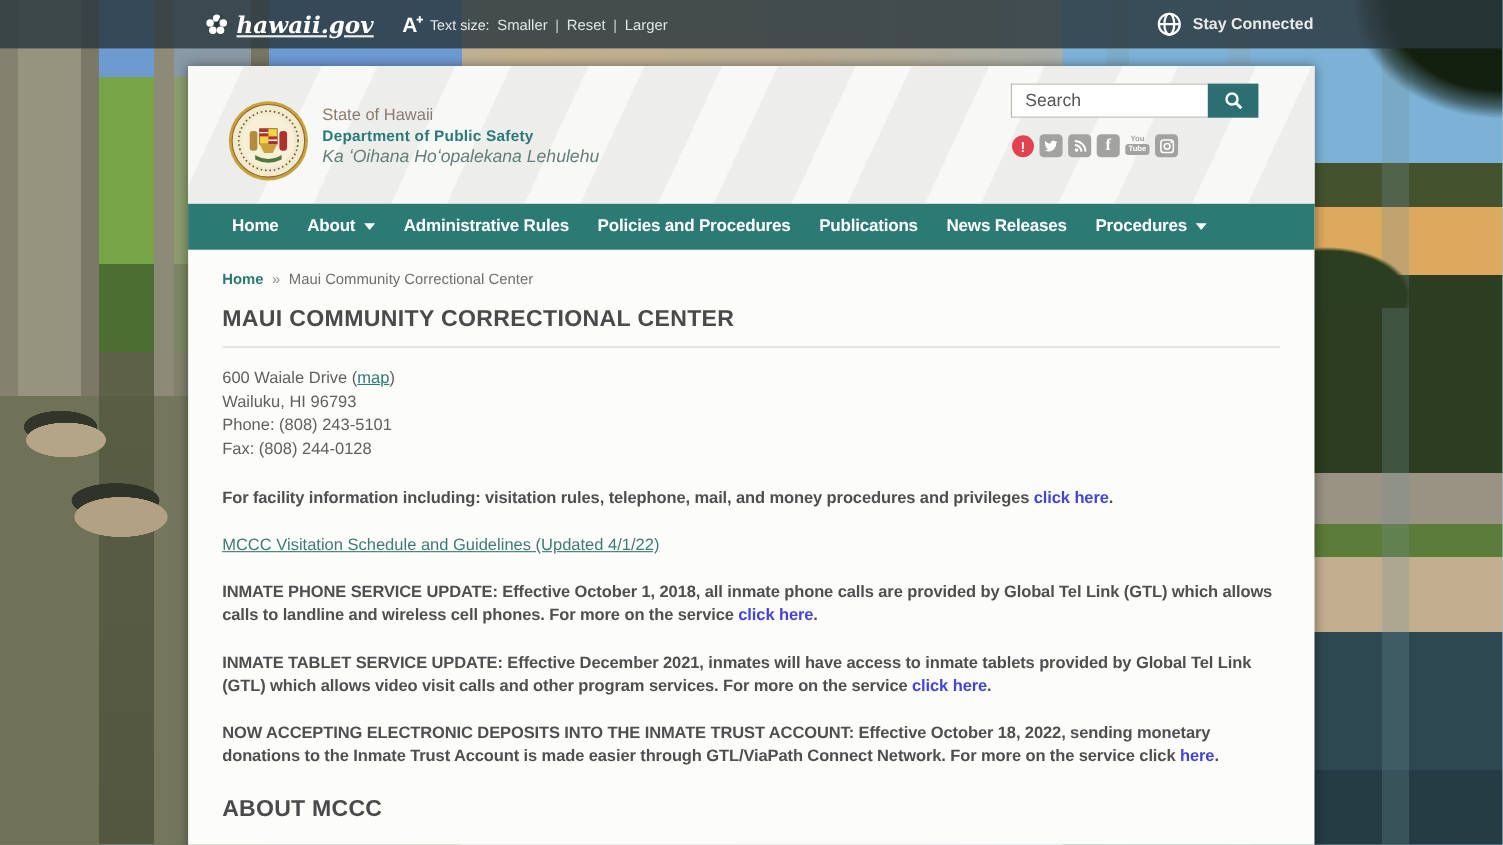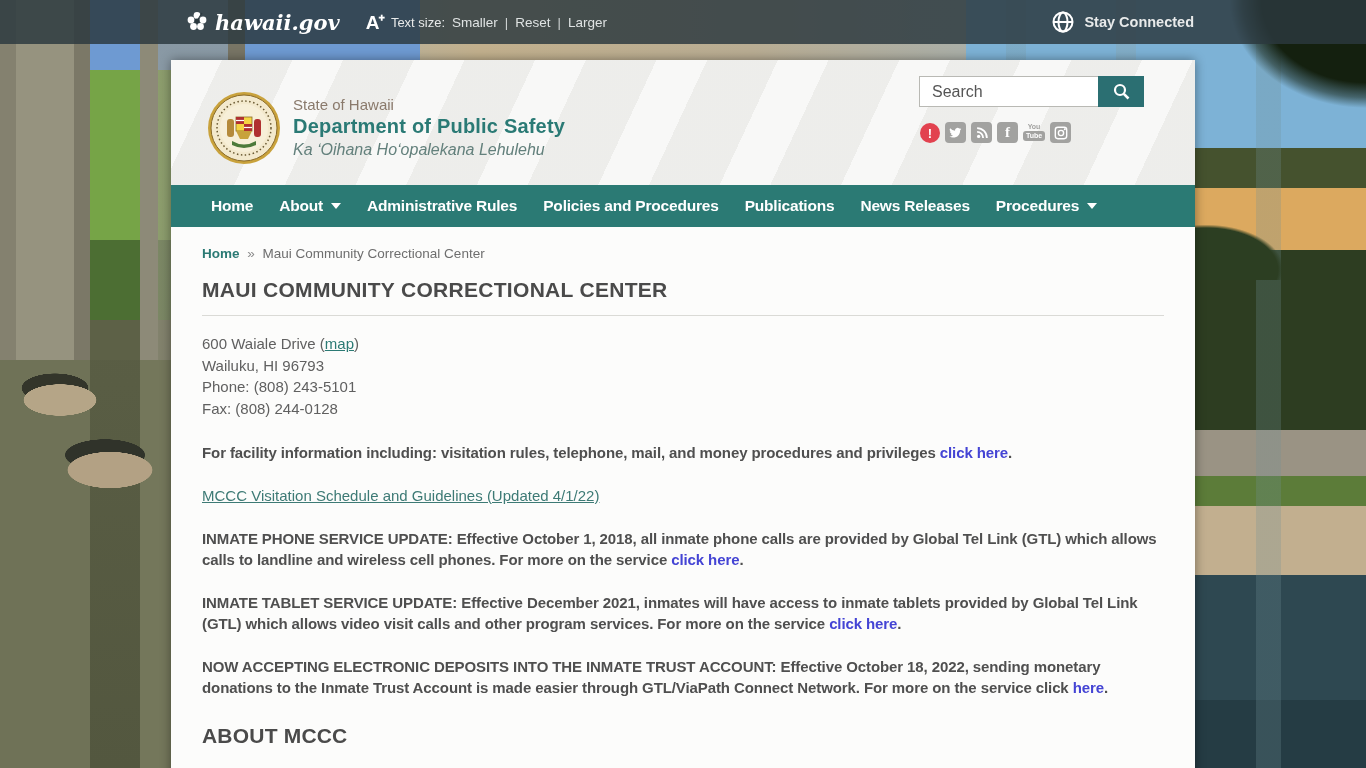--- a/index.html
+++ b/index.html
@@ -50,40 +50,40 @@
   .bg-right::before { content:""; position:absolute; left:30px; top:150px; width:330px; height:130px;
     background:
       radial-gradient(ellipse 90px 80px at 40px 110px, #24331b 0 60%, transparent 65%),
       radial-gradient(ellipse 120px 70px at 210px 120px, #2c3e22 0 60%, transparent 65%);
   }
 
   
   .topbar { position:absolute; top:0; left:0; width:1366px; height:44px; z-index:30;
     background:rgba(43,56,62,0.83); display:flex; align-items:center; color:#eceeee; }
   .topbar-inner { width:1366px; display:flex; align-items:center; padding:0 172px 0 186px; }
-  .hw-logo { display:flex; align-items:flex-start; gap:7px; cursor:pointer; }
+  .hw-logo { display:flex; align-items:center; gap:7px; cursor:pointer;text-decoration:underline; }
   .hw-logo .wordmark { font-family:"DejaVu Serif", serif; font-style:italic; font-weight:bold; font-size:21px; color:#fff; }
   .textsize { display:flex; align-items:center; margin-left:26px; font-size:13px; color:#e7e9e9; gap:7px; }
   .a-icon { font-size:19px; font-weight:bold; color:#fff; letter-spacing:-1px; }
   .textsize a { color:#dfe3e3; text-decoration:none; font-size:13.5px; cursor:pointer; }
   .textsize .sep { color:#cfd4d4; }
   .stay { margin-left:auto; display:flex; align-items:center; gap:9px; font-size:14.5px; color:#e8eaea; cursor:pointer;font-weight:bold; }
 
   
   .page-wrap { position:absolute; left:171px; top:60px; width:1024px; min-height:720px; z-index:20;
     background:#fcfcfb; box-shadow:0 0 10px rgba(0,0,0,.4); }
 
   
   .site-header { position:relative; height:125px; background:
       repeating-linear-gradient(115deg, rgba(255,255,255,.55) 0 46px, rgba(233,233,230,.4) 46px 110px),
       #f0f0ee; }
   .seal { position:absolute; left:36px; top:31px; }
   .agency { position:absolute; left:122px; top:36px; }
   .agency .small { font-size:15px; color:#8a7a6c; }
-  .agency .dept { font-size:20px; font-weight:bold; color:#2a7a75; margin-top:2px; letter-spacing:.2px; }
+  .agency .dept { font-size:14px; font-weight:bold; color:#2a7a75; margin-top:2px; letter-spacing:.2px; }
   .agency .hawaiian { font-size:16px; font-style:italic; color:#63807c; margin-top:3px; }
   .search-box { position:absolute; left:748px; top:16px; display:flex; }
   .search-box input { width:179px; height:31px; border:1px solid #b9b9b4; border-right:none; padding:0 12px;
     font-size:16px; color:#555; background:#fff; outline:none; font-family:"Liberation Sans",sans-serif; }
   .search-box input::placeholder { color:#555; opacity:1; }
   .search-btn { width:46px; height:31px; background:#2b6f72; border:none; cursor:pointer;
     display:flex; align-items:center; justify-content:center; }
   .socials { position:absolute; left:749px; top:62px; display:flex; align-items:flex-end; gap:5px; }
   .soc { width:21px; height:21px; border-radius:4px; background:#a2a2a0; color:#fff; display:flex;
     align-items:center; justify-content:center; cursor:pointer; font-size:13px; font-weight:bold; }

